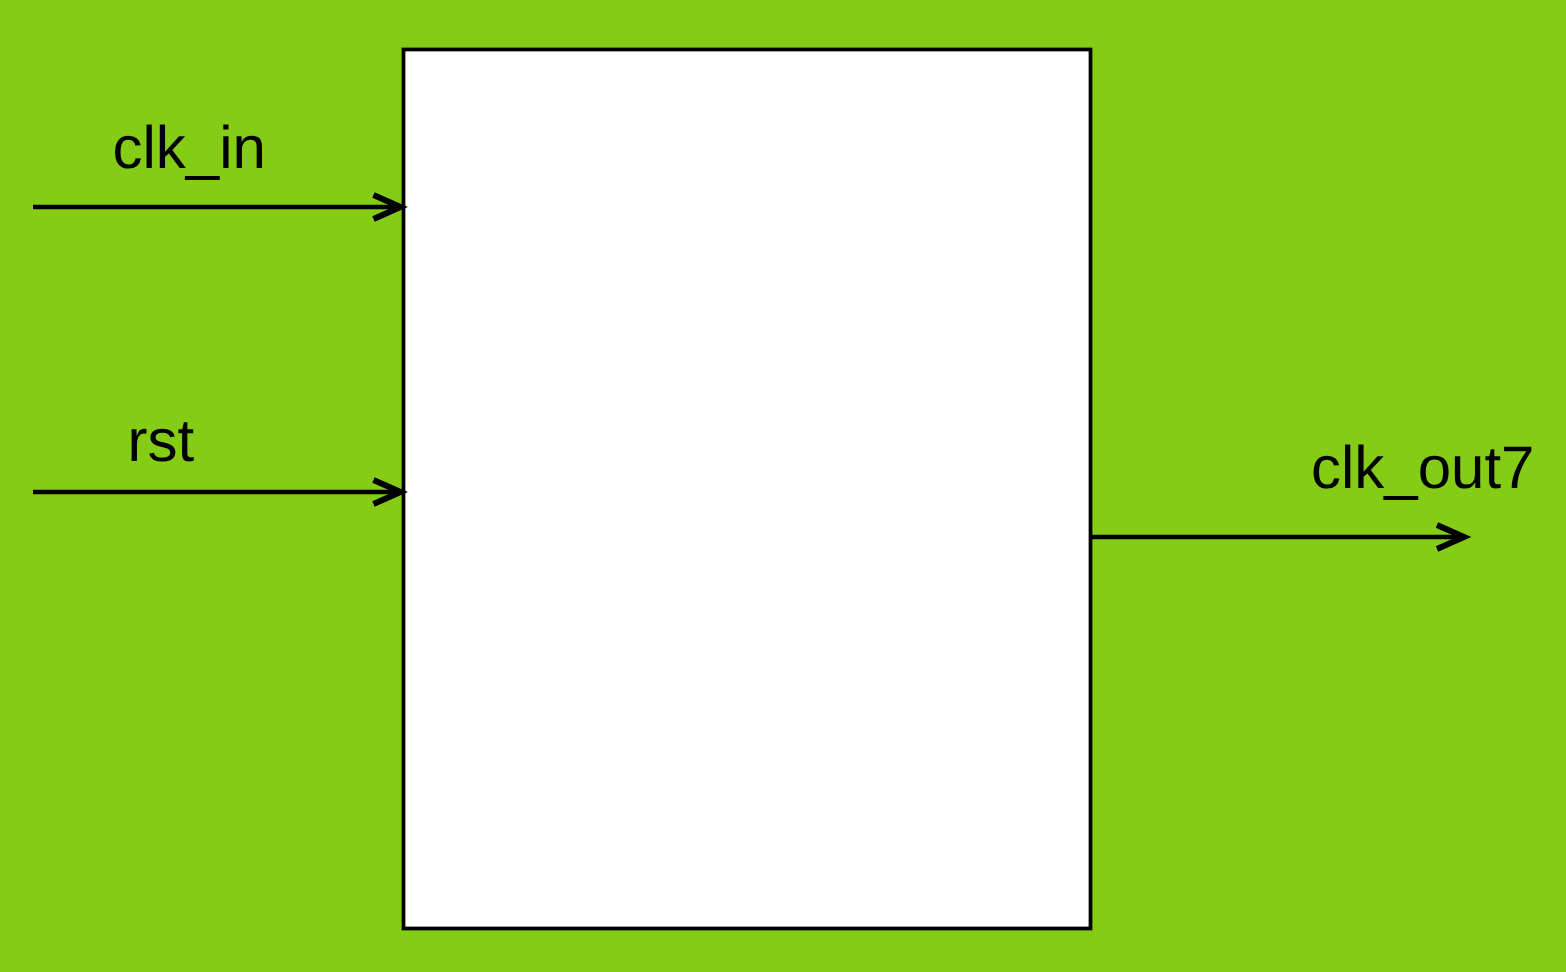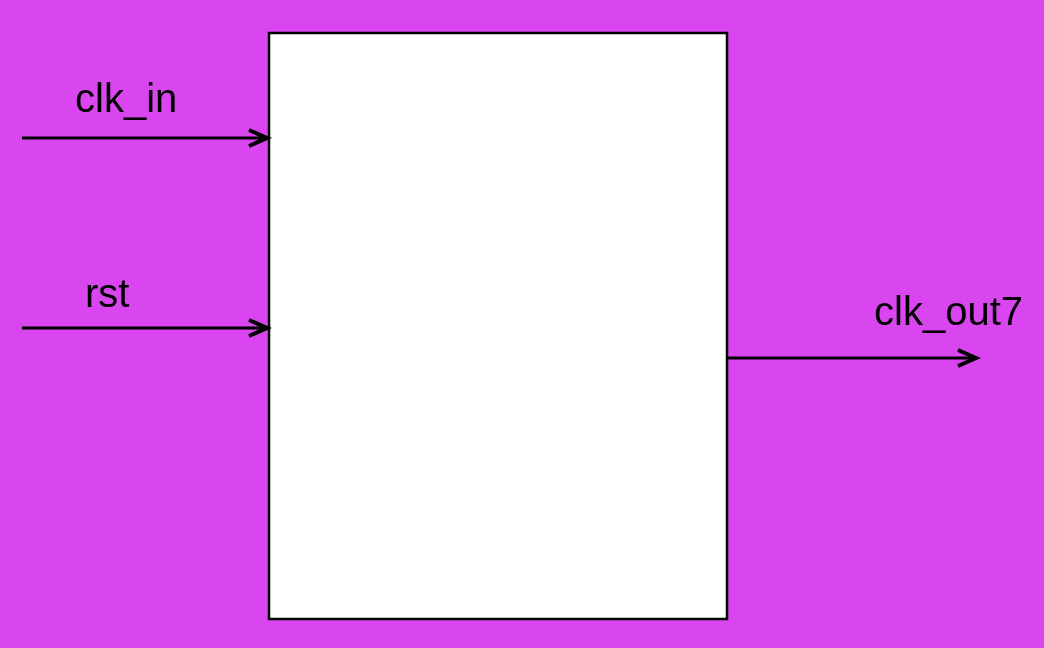--- a/index.html
+++ b/index.html
@@ -5,21 +5,21 @@
   html, body {
     margin: 0;
     padding: 0;
     background: #ffffff;
     font-family: "Liberation Sans", sans-serif;
   }
   .canvas {
     position: relative;
     width: 1044px;
     height: 648px;
-    background: #d946ef;
+    background: #84cc16;
     overflow: hidden;
   }
   .diagram-svg {
     position: absolute;
     left: 0;
     top: 0;
     width: 1044px;
     height: 648px;
     display: block;
   }

